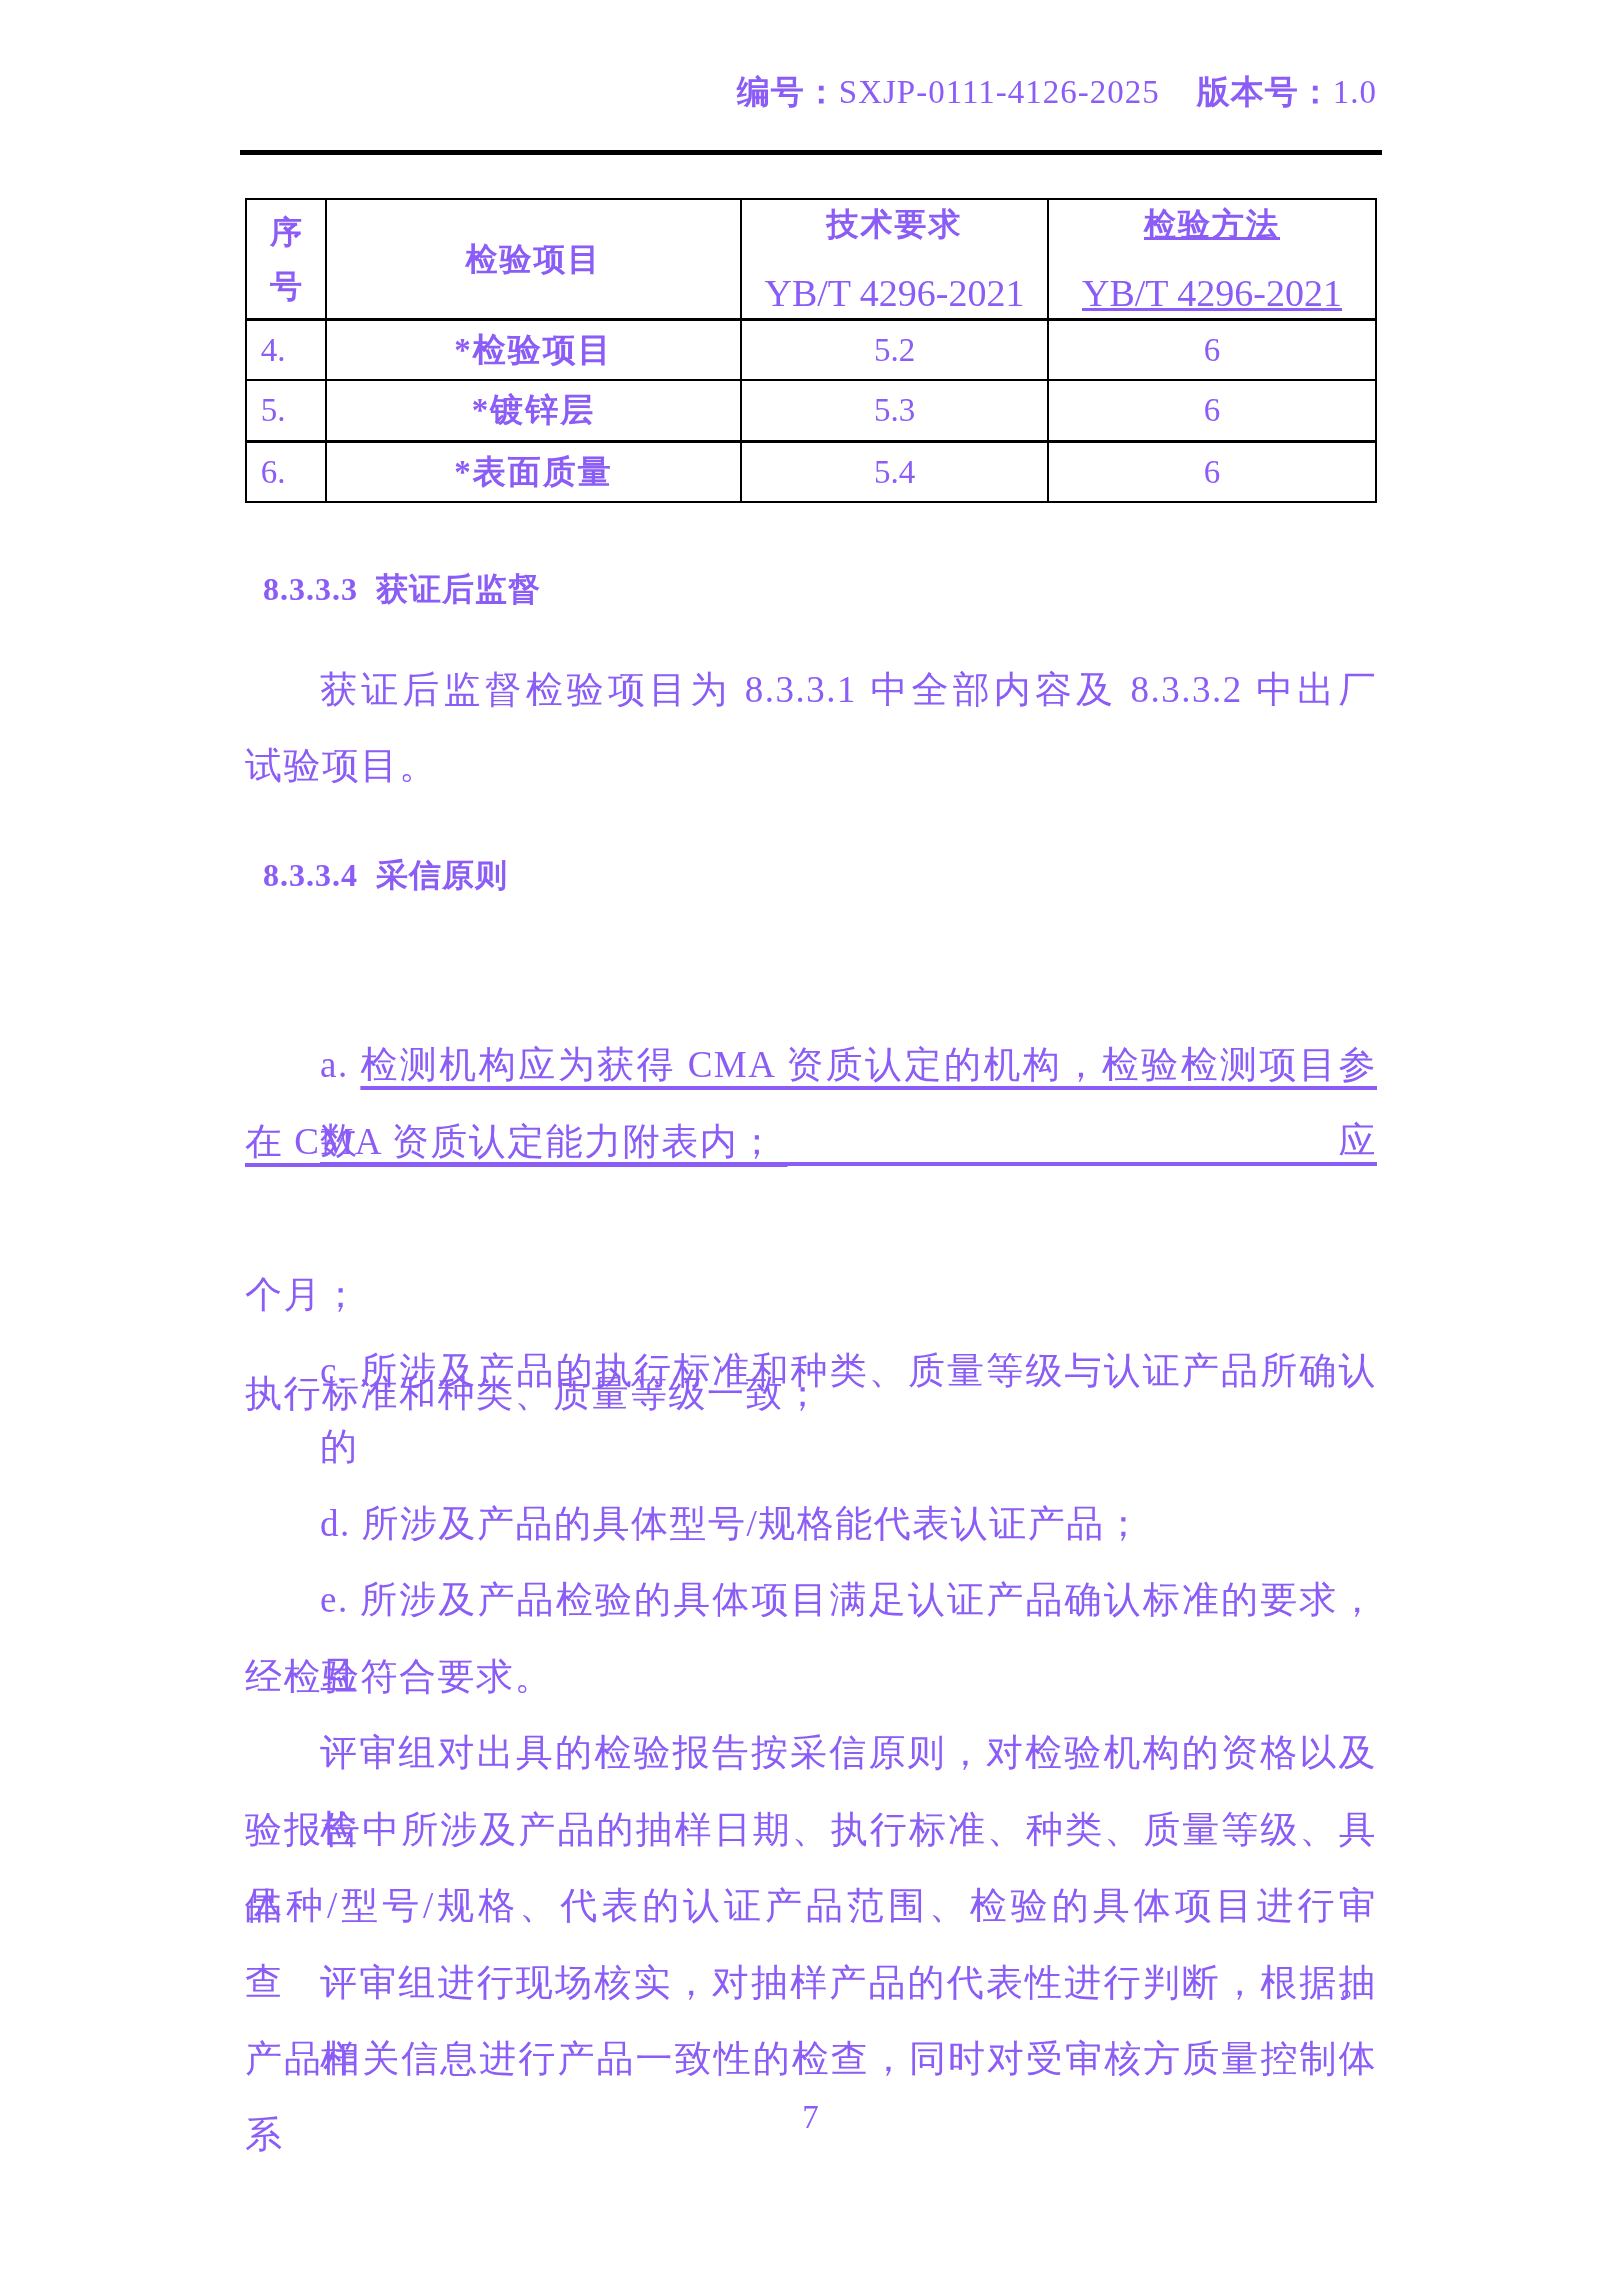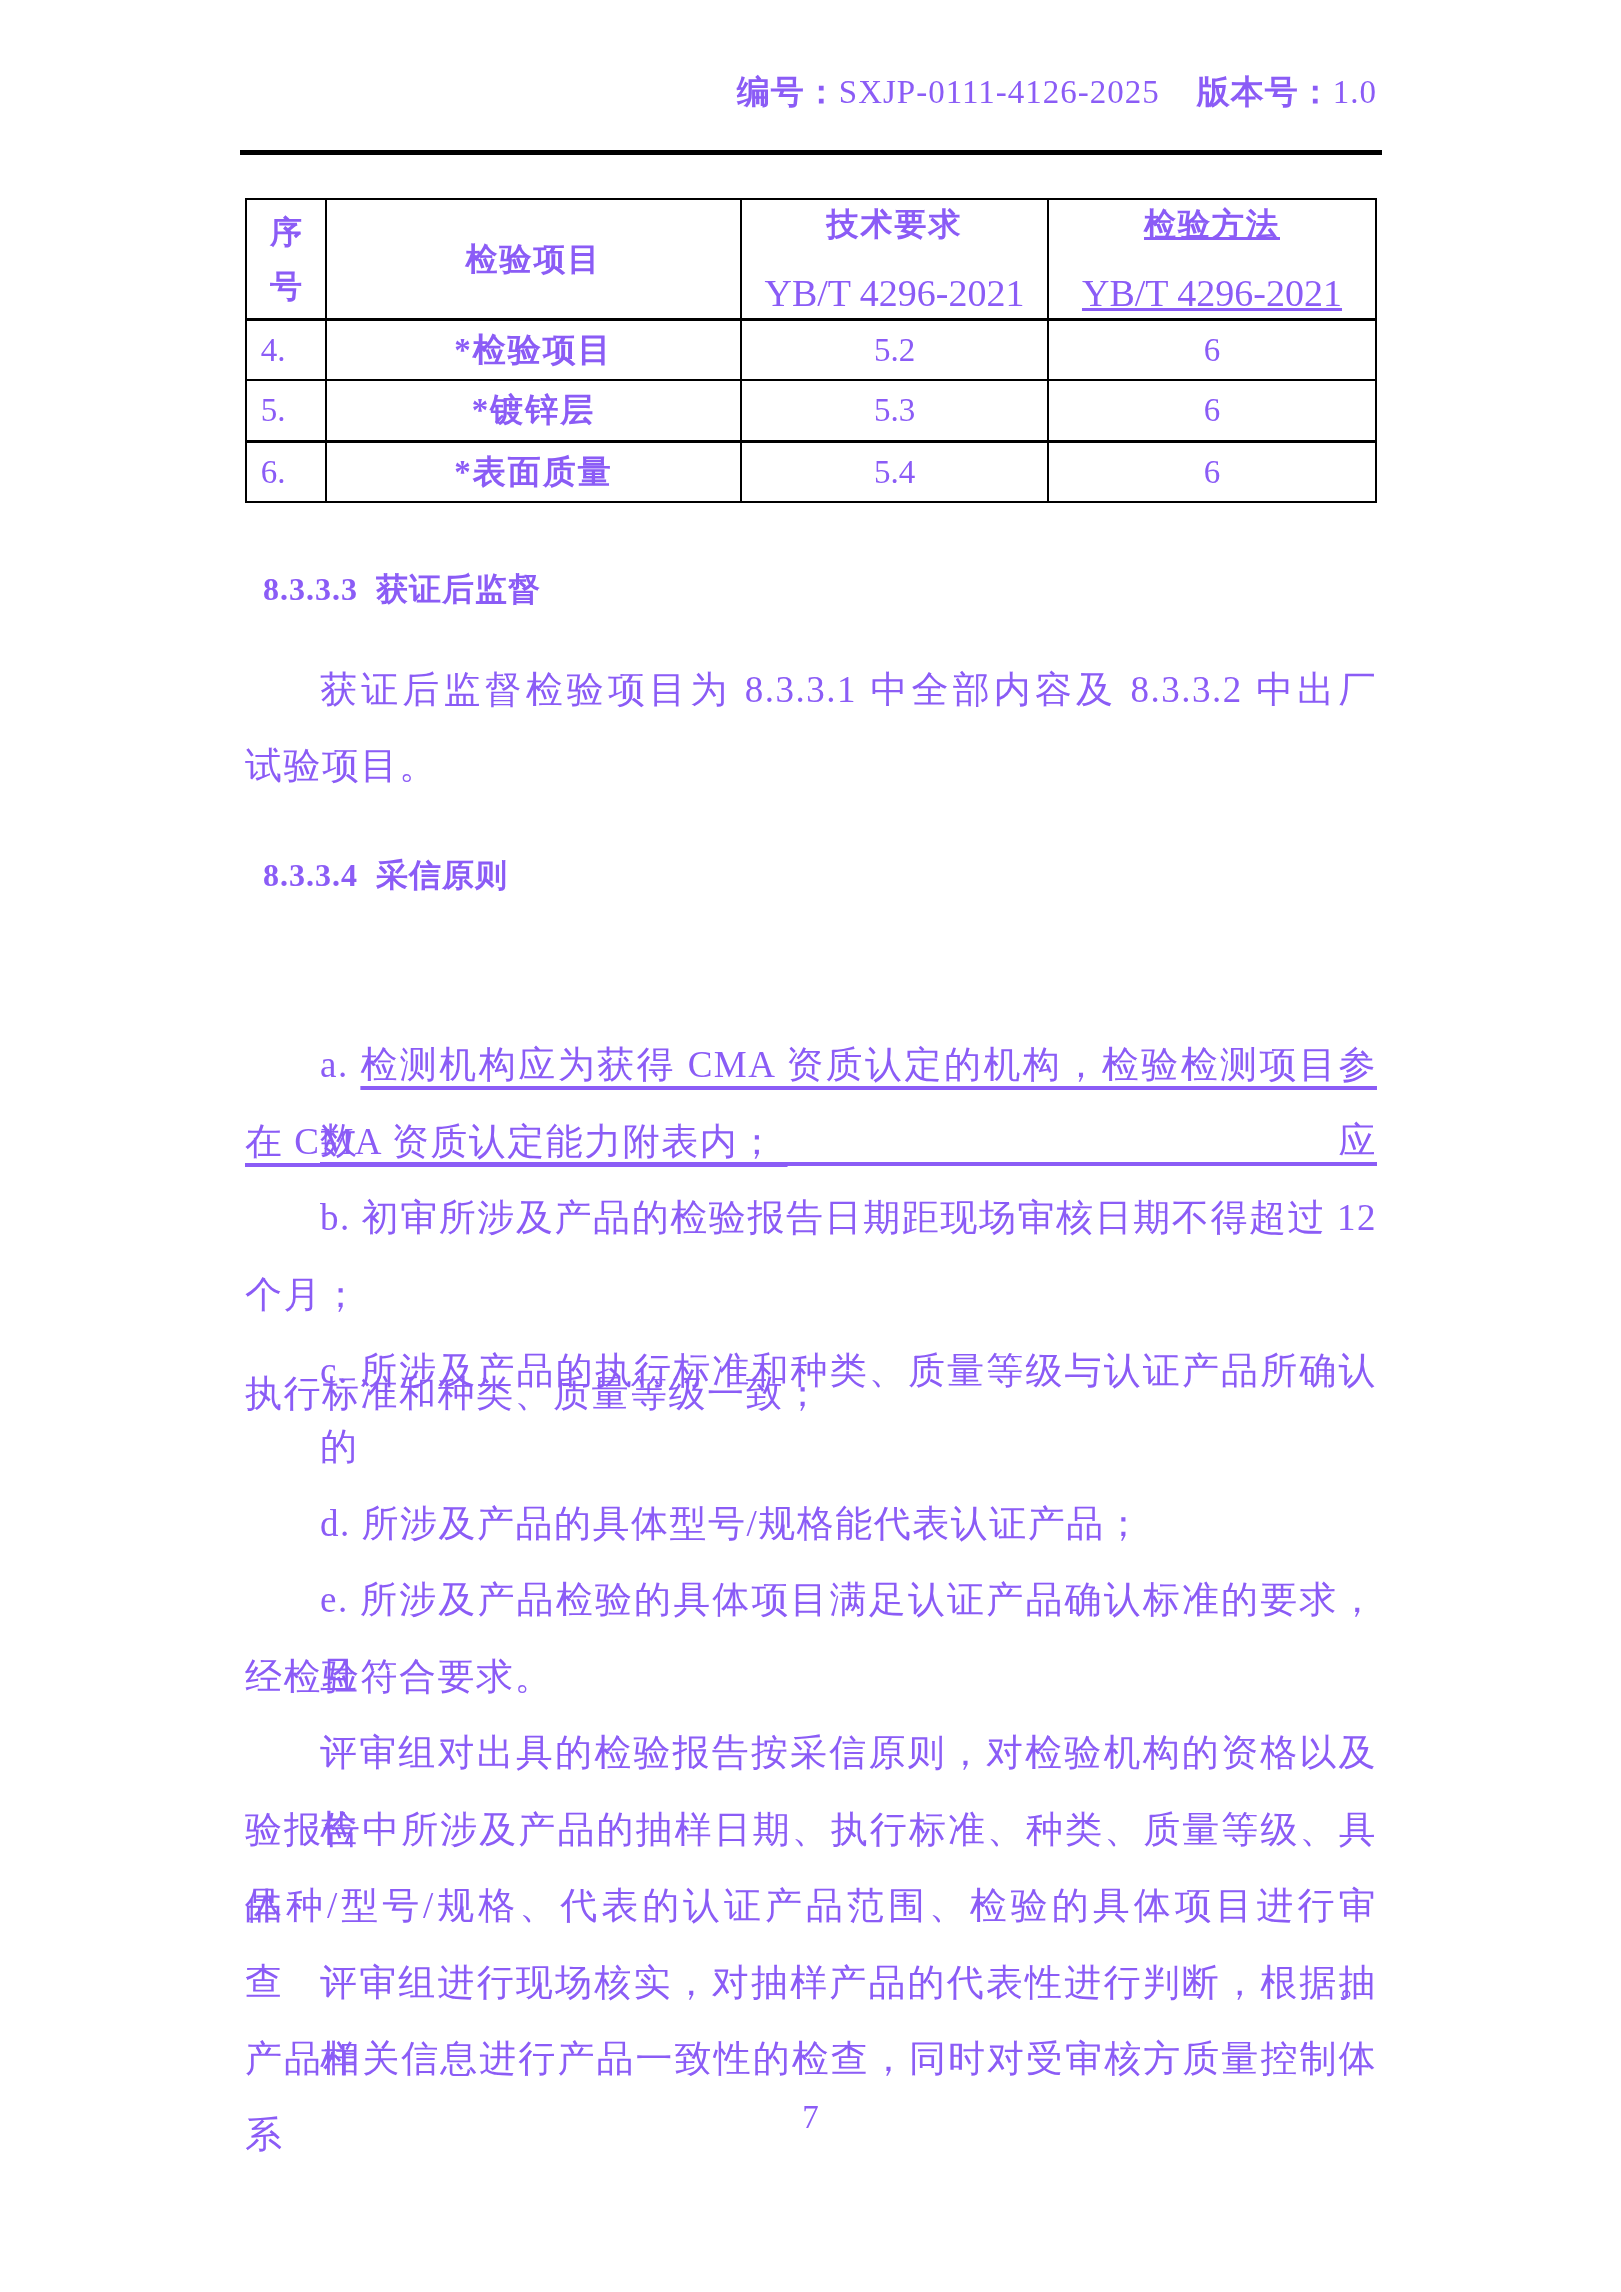--- a/index.html
+++ b/index.html
@@ -138,21 +138,20 @@
 
   <div class="bline just indent" style="top:652px">获证后监督检验项目为 8.3.3.1 中全部内容及 8.3.3.2 中出厂</div>
   <div class="bline" style="top:728px">试验项目。</div>
 
   <div class="heading" style="top:837px">8.3.3.4  采信原则</div>
 
 
   <div class="bline just indent" style="top:1027px"><span>a. </span><span class="uline">检测机构应为获得 CMA 资质认定的机构，检验检测项目参数应</span></div>
   <div class="bline" style="top:1104px"><span class="uline">在 CMA 资质认定能力附表内；&nbsp;</span></div>
 
-  <div class="bline just indent" style="top:1180px">b. 初审所涉及产品的检验报告日期距现场审核日期不得超过 12</div>
   <div class="bline" style="top:1257px">个月；</div>
 
   <div class="bline just indent" style="top:1333px">c. 所涉及产品的执行标准和种类、质量等级与认证产品所确认的</div>
   <div class="bline" style="top:1356px">执行标准和种类、质量等级一致；</div>
 
   <div class="bline indent" style="top:1486px">d. 所涉及产品的具体型号/规格能代表认证产品；</div>
 
   <div class="bline just indent" style="top:1562px">e. 所涉及产品检验的具体项目满足认证产品确认标准的要求，且</div>
   <div class="bline" style="top:1639px">经检验符合要求。</div>
 

